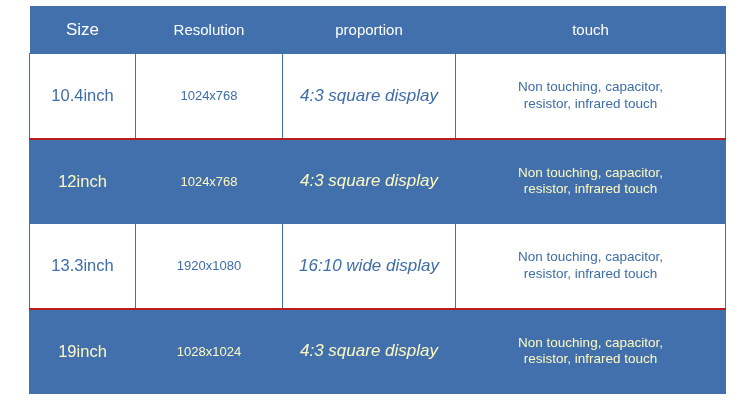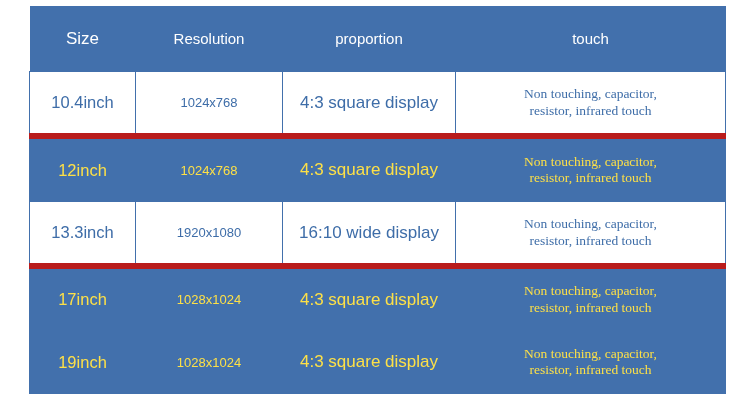--- a/index.html
+++ b/index.html
@@ -24,21 +24,21 @@
 
   table.spec-table {
     border-collapse: collapse;
     table-layout: fixed;
     width: 696px;
     height: 388px;
   }
 
   table.spec-table td,
   table.spec-table th {
-    padding: 13px;
+    padding: 4px;
     margin: 0;
     vertical-align: middle;
     text-align: center;
     font-weight: normal;
   }
 
   
   col.c-size   { width: 106px; }
   col.c-res    { width: 147px; }
   col.c-prop   { width: 173px; }
@@ -50,57 +50,56 @@
     color: #ffffff;
     font-size: 15px;
     height: 39px;
     border: none;
   }
   tr.row-header td.hdr-size { font-size: 17px; }
 
   
   tr.row-blue td {
     background: #4270ac;
-    color: #fde047;
+    color: #fef9c3;
     border-left: 1px solid #4270ac;
     border-right: 1px solid #4270ac;
     border-top: 1px solid #4270ac;
     border-bottom: 1px solid #4270ac;
   }
   tr.row-blue td.col-sep {
     border-left: 1px solid #7f9fc9;
   }
 
   
   tr.row-white td {
     background: #ffffff;
     color: #3e6da8;
     border-top: 1px solid #4270ac;
-    border-bottom: 6px solid #b91c1c;
+    border-bottom: 2px solid #b91c1c;
   }
   tr.row-white td.cell-first {
     border-left: 1px solid #4270ac;
   }
   tr.row-white td.cell-last {
     border-right: 1px solid #4270ac;
   }
   tr.row-white td.col-sep {
     border-left: 1px solid #4270ac;
   }
 
   
   td.cell-size  { font-size: 16.5px; }
   td.cell-res   { font-size: 13px; }
-  td.cell-prop  { font-size: 17px; }
+  td.cell-prop  { font-size: 17px; font-style: italic; }
   td.cell-touch {
     font-size: 13.5px;
     text-align: left;
     padding-left: 38px;
     line-height: 1.22;
-    font-family: Liberation Serif, serif;
   }
 
   tr.data-row { height: 38.8px; }
 
   .touch-text {
     display: block;
   }
 </style>
 </head>
 <body>
@@ -143,29 +142,20 @@
         <tr class="data-row row-white">
           <td class="cell-size cell-first">13.3inch</td>
           <td class="cell-res col-sep">1920x1080</td>
           <td class="cell-prop col-sep">16:10 wide display</td>
           <td class="cell-touch col-sep cell-last">
             <span class="touch-text">Non touching, capacitor,</span>
             <span class="touch-text">resistor, infrared touch</span>
           </td>
         </tr>
         <tr class="data-row row-blue">
-          <td class="cell-size cell-first">17inch</td>
-          <td class="cell-res col-sep">1028x1024</td>
-          <td class="cell-prop col-sep">4:3 square display</td>
-          <td class="cell-touch col-sep cell-last">
-            <span class="touch-text">Non touching, capacitor,</span>
-            <span class="touch-text">resistor, infrared touch</span>
-          </td>
-        </tr>
-        <tr class="data-row row-blue">
           <td class="cell-size cell-first">19inch</td>
           <td class="cell-res col-sep">1028x1024</td>
           <td class="cell-prop col-sep">4:3 square display</td>
           <td class="cell-touch col-sep cell-last">
             <span class="touch-text">Non touching, capacitor,</span>
             <span class="touch-text">resistor, infrared touch</span>
           </td>
         </tr>
       </tbody>
   </table>

